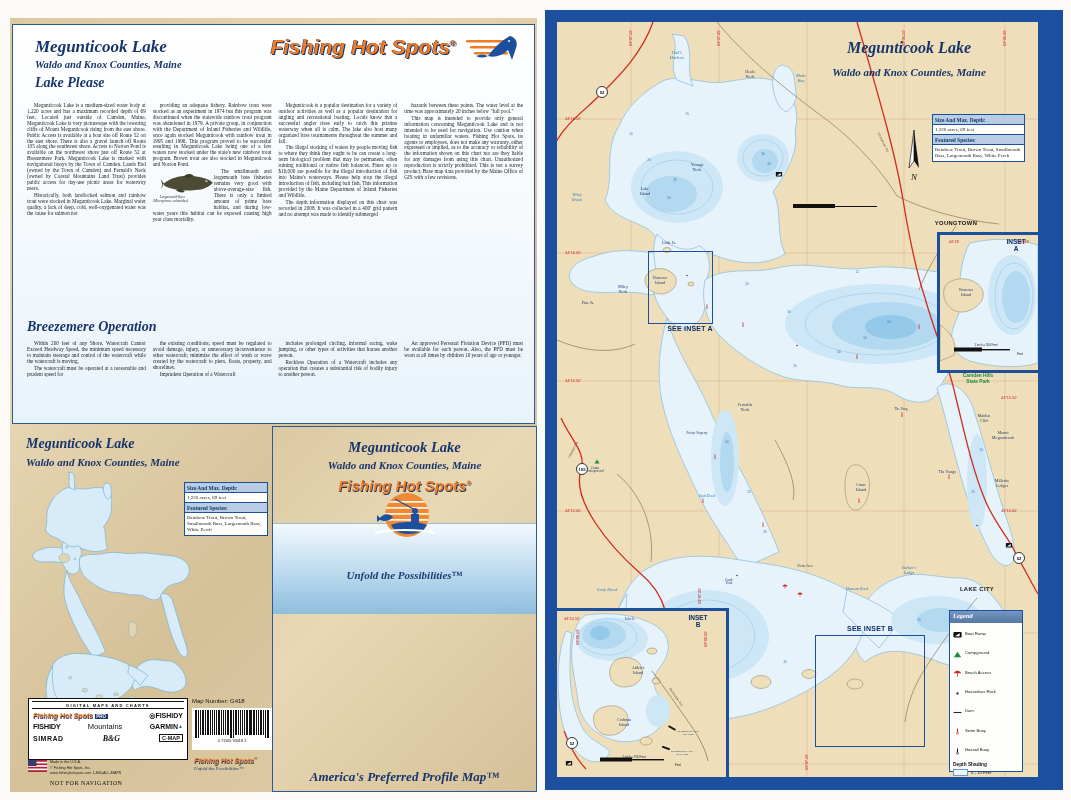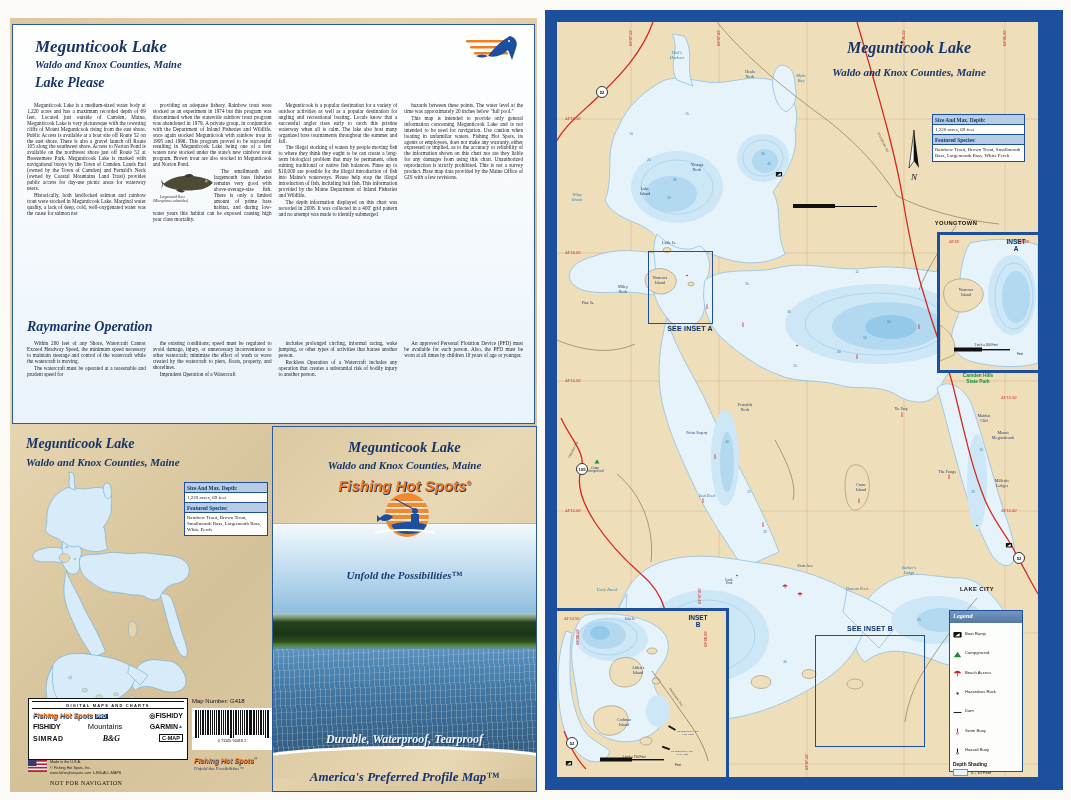--- a/index.html
+++ b/index.html
@@ -519,20 +519,21 @@
       </div>
     </div>
   </div>
 
   <div class="sheet-left">
 
     <section class="profile-panel">
       <div class="pp-title">Megunticook Lake</div>
       <div class="pp-sub">Waldo and Knox Counties, Maine</div>
       <div class="pp-section">Lake Please</div>
+      <div class="brand-logo"><span>Fishing Hot Spots</span><sup>®</sup></div>
       <span class="brand-fish" id="brand-fish"><svg viewBox="0 0 54 34" width="54" height="34">
             <rect x="2" y="9" width="42" height="2.6" rx="1.3" fill="#f07c24"></rect>
             <rect x="6" y="15" width="38" height="2.6" rx="1.3" fill="#f07c24"></rect>
             <rect x="10" y="21" width="34" height="2.6" rx="1.3" fill="#f07c24"></rect>
             <path d="M46,5 C38,9 30,17 24,25 C30,27 38,25 44,19 L48,29 L52,17 C54,11 52,7 46,5 Z" fill="#1d4f9f"></path>
             <path d="M24,25 C20,27 16,27 12,25 C16,23 20,23 24,25 Z" fill="#1d4f9f"></path>
             <circle cx="45" cy="10" r="1" fill="#fff"></circle>
           </svg></span>
       <div class="tcols" id="profile-cols">
           <div class="tcol">
@@ -553,21 +554,21 @@
           <div class="tcol">
             <div class="tpara">Megunticook is a popular destination for a variety of outdoor activities as well as a popular destination for angling and recreational boating. Locals know that a successful angler rises early to catch this pristine waterway when all is calm. The lake also host many organized bass tournaments throughout the summer and fall.</div>
             <div class="tpara">The illegal stocking of waters by people moving fish to where they think they ought to be can create a long-term biological problem that may be permanent, often ruining traditional or native fish balances. Fines up to $10,000 are possible for the illegal introduction of fish into Maine's waterways. Please help stop the illegal introduction of fish, including bait fish. This information provided by the Maine Department of Inland Fisheries and Wildlife.</div>
             <div class="tpara">The depth information displayed on this chart was recorded in 2008. It was collected in a 400' grid pattern and no attempt was made to identify submerged</div>
           </div>
           <div class="tcol">
             <div class="tpara">hazards between these points. The water level at the time was approximately 20 inches below "full pool."</div>
             <div class="tpara">This map is intended to provide only general information concerning Megunticook Lake and is not intended to be used for navigation. Use caution when boating in unfamiliar waters. Fishing Hot Spots, its agents or employees, does not make any warranty, either expressed or implied, as to the accuracy or reliability of the information shown on this chart nor are they liable for any damages from using this chart. Unauthorized reproduction is strictly prohibited. This is not a survey product. Base map data provided by the Maine Office of GIS with a few revisions.</div>
           </div>
         </div>
-      <div class="wc-title">Raymarine Operation</div>
+      <div class="wc-title">Breezemere Operation</div>
       <div class="tcols wc-cols" id="watercraft-cols">
           <div class="tcol">
             <div class="tpara">Within 200 feet of any Shore, Watercraft Cannot Exceed Headway Speed, the minimum speed necessary to maintain steerage and control of the watercraft while the watercraft is moving.</div>
             <div class="tpara">The watercraft must be operated at a reasonable and prudent speed for</div>
           </div>
           <div class="tcol">
             <div class="tpara">the existing conditions; speed must be regulated to avoid damage, injury, or unnecessary inconvenience to other watercraft; minimize the effect of wash or wave created by the watercraft to piers, floats, property, and shorelines.</div>
             <div class="tpara">Imprudent Operation of a Watercraft</div>
           </div>
           <div class="tcol">
@@ -712,20 +713,16 @@
             </g>
             <path d="M22,36 C30,32 50,32 58,36 L54,42 C44,46 34,46 26,42 Z" fill="#1d4f9f"></path>
             <circle cx="46" cy="22" r="3" fill="#1d4f9f"></circle>
             <path d="M42,25 L50,25 L50,34 L42,34 Z" fill="#1d4f9f"></path>
             <path d="M48,22 L26,10" stroke="#1d4f9f" stroke-width="1.2" fill="none"></path>
             <path d="M10,30 C14,24 20,24 24,28 C20,33 14,33 10,30 Z" fill="#1d4f9f"></path>
             <path d="M8,26 L12,30 L8,33 Z" fill="#1d4f9f"></path>
             <path d="M6,44 C20,40 52,40 66,44" stroke="#fff" stroke-width="2" fill="none"></path>
           </svg></span>
       <div class="cv-tagline">Unfold the Possibilities™</div>
-      <div class="cover-photo">
-        <div class="cv-caption">Durable, Waterproof, Tearproof</div>
-        <div class="cv-arc"></div>
-      </div>
       <div class="cv-footer">America's Preferred Profile Map™</div>
     </section>
   </div>
 </div>
 
 </body></html>

